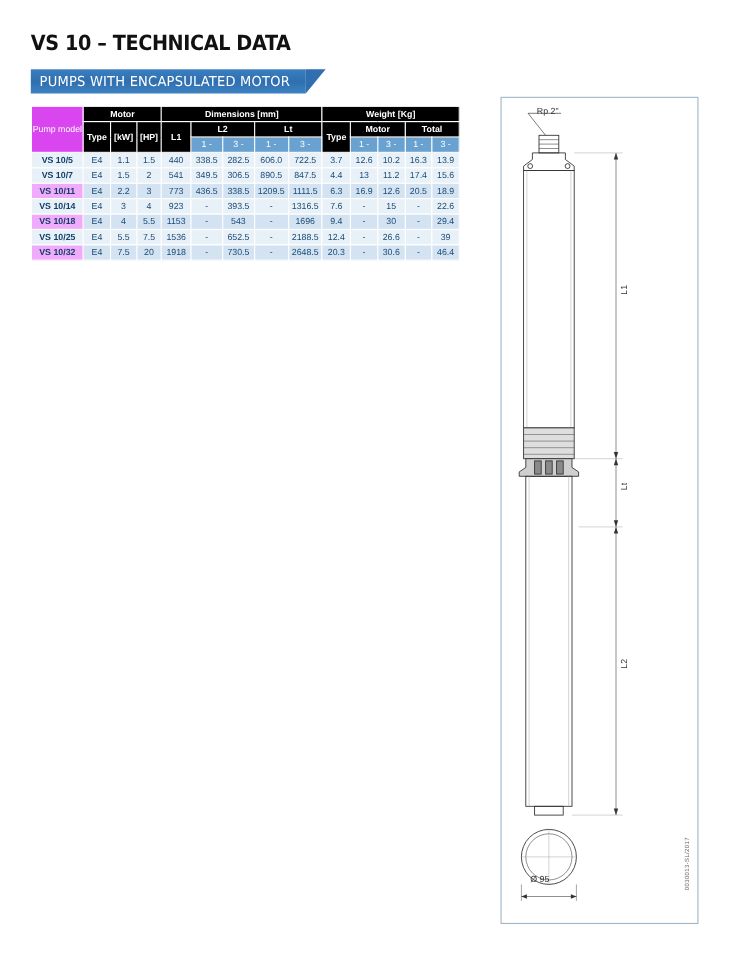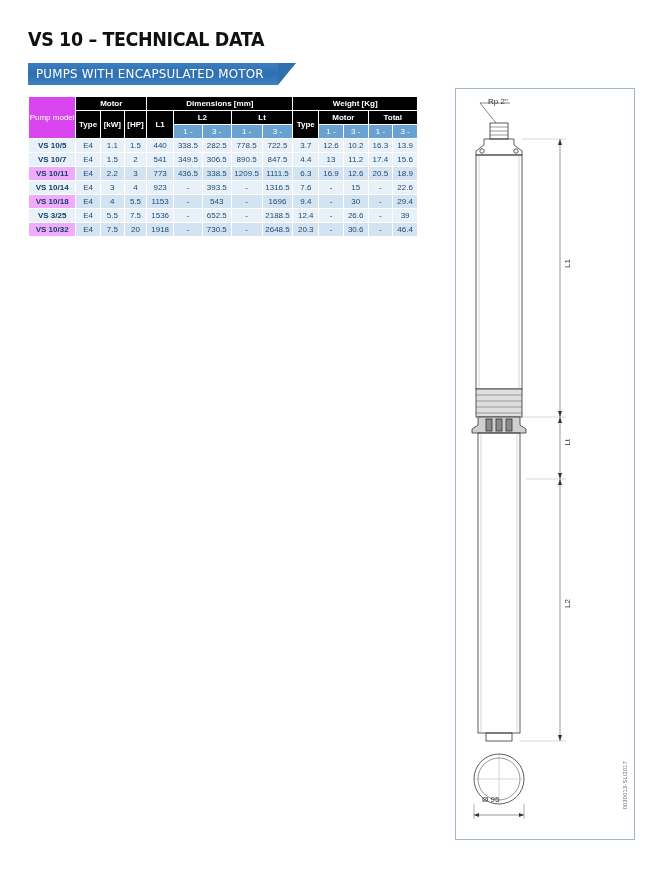--- a/index.html
+++ b/index.html
@@ -196,21 +196,21 @@
       </thead>
       <tbody>
         <tr>
           <td class="model">VS 10/5</td>
           <td class="cell">E4</td>
           <td class="cell">1.1</td>
           <td class="cell">1.5</td>
           <td class="cell">440</td>
           <td class="cell">338.5</td>
           <td class="cell">282.5</td>
-          <td class="cell">778.5</td>
+          <td class="cell">606.0</td>
           <td class="cell">722.5</td>
           <td class="cell">3.7</td>
           <td class="cell">12.6</td>
           <td class="cell">10.2</td>
           <td class="cell">16.3</td>
           <td class="cell">13.9</td>
         </tr>
         <tr>
           <td class="model">VS 10/7</td>
           <td class="cell">E4</td>
@@ -269,21 +269,21 @@
           <td class="cell">543</td>
           <td class="cell">-</td>
           <td class="cell">1696</td>
           <td class="cell">9.4</td>
           <td class="cell">-</td>
           <td class="cell">30</td>
           <td class="cell">-</td>
           <td class="cell">29.4</td>
         </tr>
         <tr>
-          <td class="model">VS 3/25</td>
+          <td class="model">VS 10/25</td>
           <td class="cell">E4</td>
           <td class="cell">5.5</td>
           <td class="cell">7.5</td>
           <td class="cell">1536</td>
           <td class="cell">-</td>
           <td class="cell">652.5</td>
           <td class="cell">-</td>
           <td class="cell">2188.5</td>
           <td class="cell">12.4</td>
           <td class="cell">-</td>

